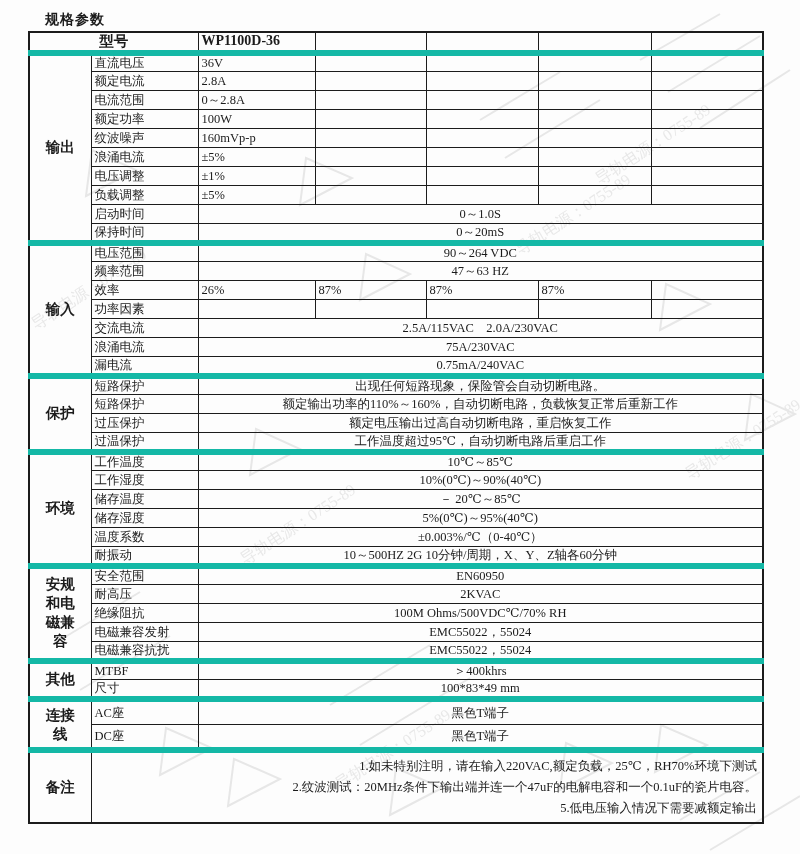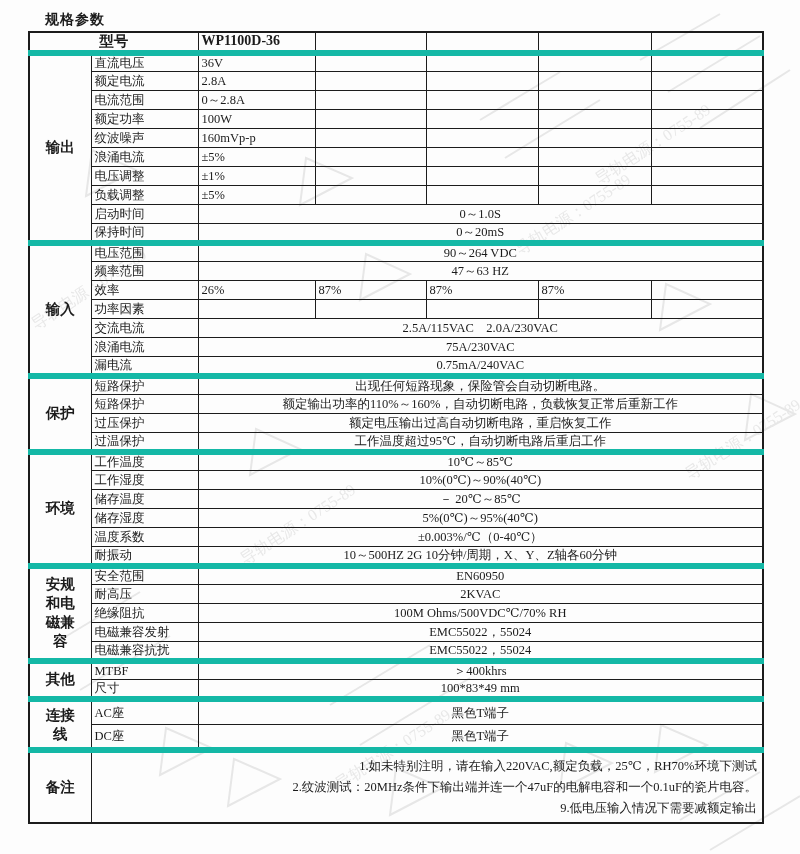--- a/index.html
+++ b/index.html
@@ -294,17 +294,17 @@
       </tr>
       <tr>
         <td class="label-cell">DC座</td>
         <td class="center" colspan="5">黑色T端子</td>
       </tr>
       <tr class="gb">
         <td class="group-cell">备注</td>
         <td class="notes-cell" colspan="6">
           <div class="note-line">1.如未特别注明，请在输入220VAC,额定负载，25℃，RH70%环境下测试</div>
           <div class="note-line">2.纹波测试：20MHz条件下输出端并连一个47uF的电解电容和一个0.1uF的瓷片电容。</div>
-          <div class="note-line">9.低电压输入情况下需要减额定输出</div>
+          <div class="note-line">5.低电压输入情况下需要减额定输出</div>
         </td>
       </tr>
     </tbody>
 </table>
 
 </body></html>

